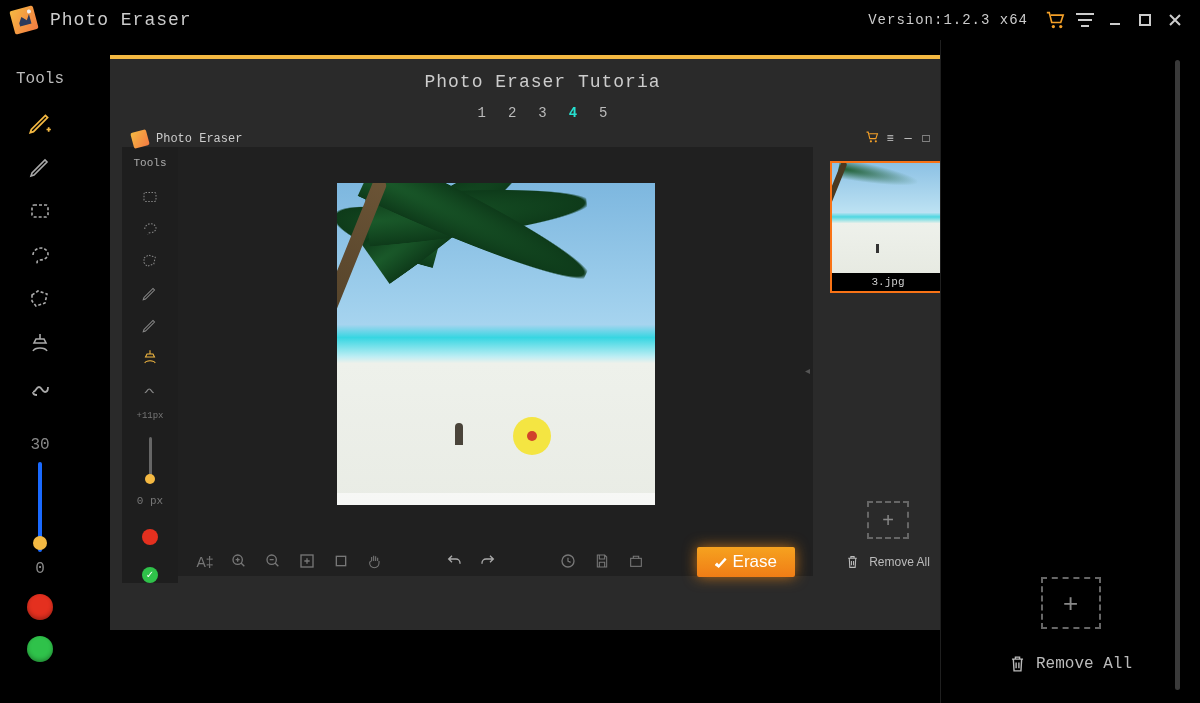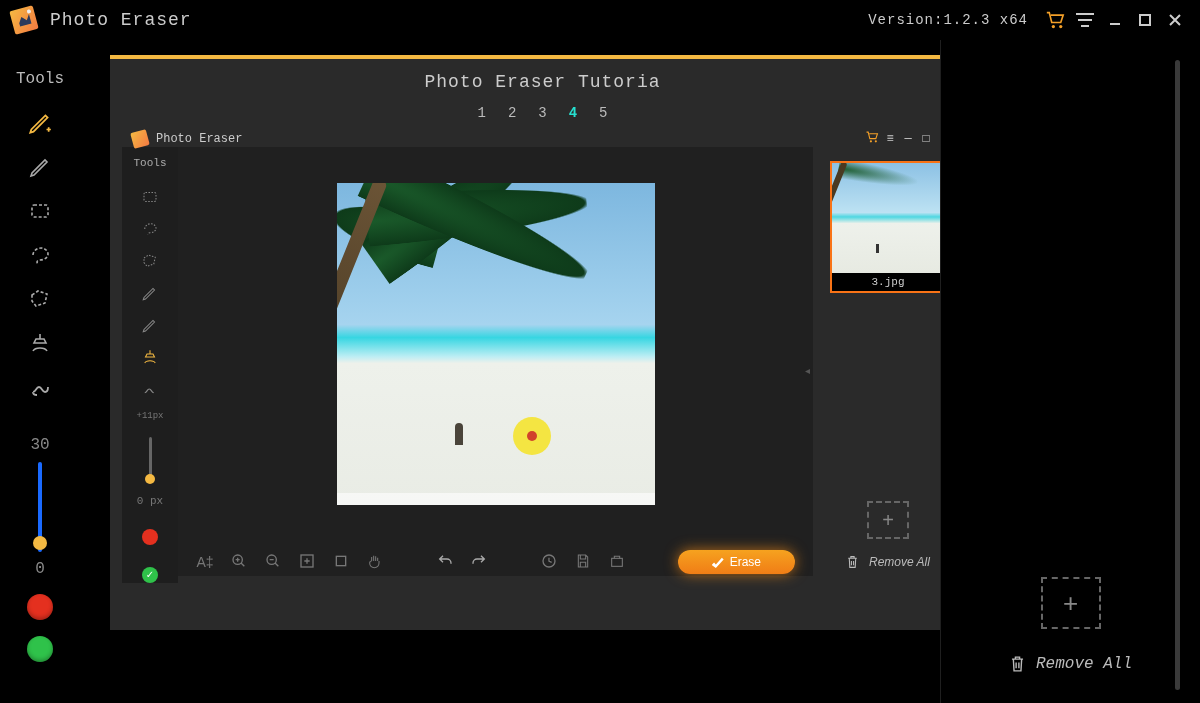--- a/index.html
+++ b/index.html
@@ -32,21 +32,21 @@
   #brushsize .thumb { position:absolute; left:50%; bottom:10%; transform:translate(-50%,50%); width:14px; height:14px; background:#f4b942; border-radius:50%; }
   .swatch { width:26px; height:26px; border-radius:50%; margin-top:16px; cursor:pointer; box-shadow:inset 0 -2px 4px rgba(0,0,0,.3); }
 
   
   #panel { flex:1; background:#000; position:relative; }
 
   
   #rightcol { width:260px; background:#000; display:flex; flex-direction:column; align-items:center; justify-content:flex-end; padding-bottom:30px; border-left:1px solid #1f1f1f; position:relative; }
   #rightcol .scrollbar { position:absolute; top:20px; right:20px; width:5px; height:630px; background:#3a3a3a; border-radius:3px; }
   .addbox { width:60px; height:52px; border:2px dashed #666; display:flex; align-items:center; justify-content:center; color:#888; font-size:26px; font-family:sans-serif; cursor:pointer; margin-bottom:26px; }
-  .removeall { color:#bbb; font-size:16px; display:flex; align-items:center; gap:10px; cursor:pointer;font-style:italic; }
+  .removeall { color:#bbb; font-size:16px; display:flex; align-items:center; gap:10px; cursor:pointer; }
   .trash-icon svg{display:block}
 
   
   .chevron { position:absolute; top:50%; transform:translateY(-50%); color:#555; font-size:12px; font-family:sans-serif; user-select:none; }
 
   
   #tutorial { position:absolute; left:30px; top:15px; width:865px; height:575px; background:#2a2a2a; border-top:4px solid #f4b942; box-shadow:0 6px 30px rgba(0,0,0,.6); display:flex; flex-direction:column; }
   #tutorial .hdr { height:46px; display:flex; align-items:center; justify-content:center; position:relative; color:#ccc; font-size:18px; letter-spacing:1px; }
   #tutorial .hdr .close { position:absolute; right:14px; top:10px; font-size:22px; color:#999; cursor:pointer; font-family:sans-serif; }
   #tutorial .steps { display:flex; justify-content:center; gap:22px; color:#bbb; font-size:14px; margin-bottom:10px; }
@@ -79,21 +79,21 @@
   .beach .f3{left:20px; transform:rotate(25deg); width:240px; top:16px;}
   .beach .f4{left:-40px; transform:rotate(195deg) scaleX(.6); top:22px;}
   .beach .caption{position:absolute; bottom:0; left:0; right:0; height:12px; background:rgba(255,255,255,.6); font-size:7px; color:#333; text-align:center; line-height:12px;}
   .beach .person{position:absolute; bottom:60px; left:118px; width:8px; height:22px; background:#4a443a; border-radius:4px 4px 0 0;}
   .beach .highlight{position:absolute; bottom:50px; left:176px; width:38px; height:38px; background:#f4e542; border-radius:50%; display:flex; align-items:center; justify-content:center;}
   .beach .highlight::after{content:""; width:10px; height:10px; background:#d1432b; border-radius:50%;}
 
   #preview .pv-bottom { height:42px; display:flex; align-items:center; padding:0 18px; gap:16px; color:#777; font-size:14px; }
   #preview .pv-bottom .gap{flex:1}
   #preview .pv-bottom .ico{cursor:pointer; width:18px; text-align:center; font-family:sans-serif;}
-  .erase-btn{background:linear-gradient(#f6a21f,#f07d16); color:#fff; font-size:12px; font-family:sans-serif; padding:5px 34px; border-radius:12px; display:flex; align-items:center; gap:6px; cursor:pointer; box-shadow:0 0 14px rgba(246,140,22,.7);}
+  .erase-btn{background:linear-gradient(#f6a21f,#f07d16); color:#fff; font-size:17px; font-family:sans-serif; padding:5px 18px; border-radius:2px; display:flex; align-items:center; gap:6px; cursor:pointer; box-shadow:0 0 14px rgba(246,140,22,.7);}
   .erase-btn::before{content:""; width:12px; height:12px; background:#fff; clip-path:polygon(20% 55%,0 75%,35% 100%,100% 30%,85% 15%,35% 70%);}
 
   #preview .pv-right { width:150px; background:#2a2a2a; display:flex; flex-direction:column; align-items:center; padding:14px 10px; position:relative;}
   #preview .pv-right .thumbwrap{width:116px; border:2px solid #f97316; background:#000;}
   #preview .pv-right .thumbwrap .timg{height:110px;}
   .timg{background:linear-gradient(to bottom,#8cc1e4 0%,#bde2f3 45%,#4fd7e1 49%,#eef1eb 55%,#e7eae2 100%); position:relative; overflow:hidden;}
   .timg .tt{position:absolute; top:-2px; left:10px; width:6px; height:100px; background:#4a3a22; transform:rotate(22deg); transform-origin:top left; border-radius:3px;}
   .timg .tf{position:absolute; top:2px; left:6px; width:80px; height:20px; background:radial-gradient(ellipse at left,#1a5a2a 0%,transparent 72%); transform:rotate(10deg);}
   .timg .tp{position:absolute; bottom:20px; left:44px; width:3px; height:9px; background:#333;}
   #preview .pv-right .tlabel{background:#000; color:#ccc; font-size:11px; text-align:center; padding:3px 0;}

